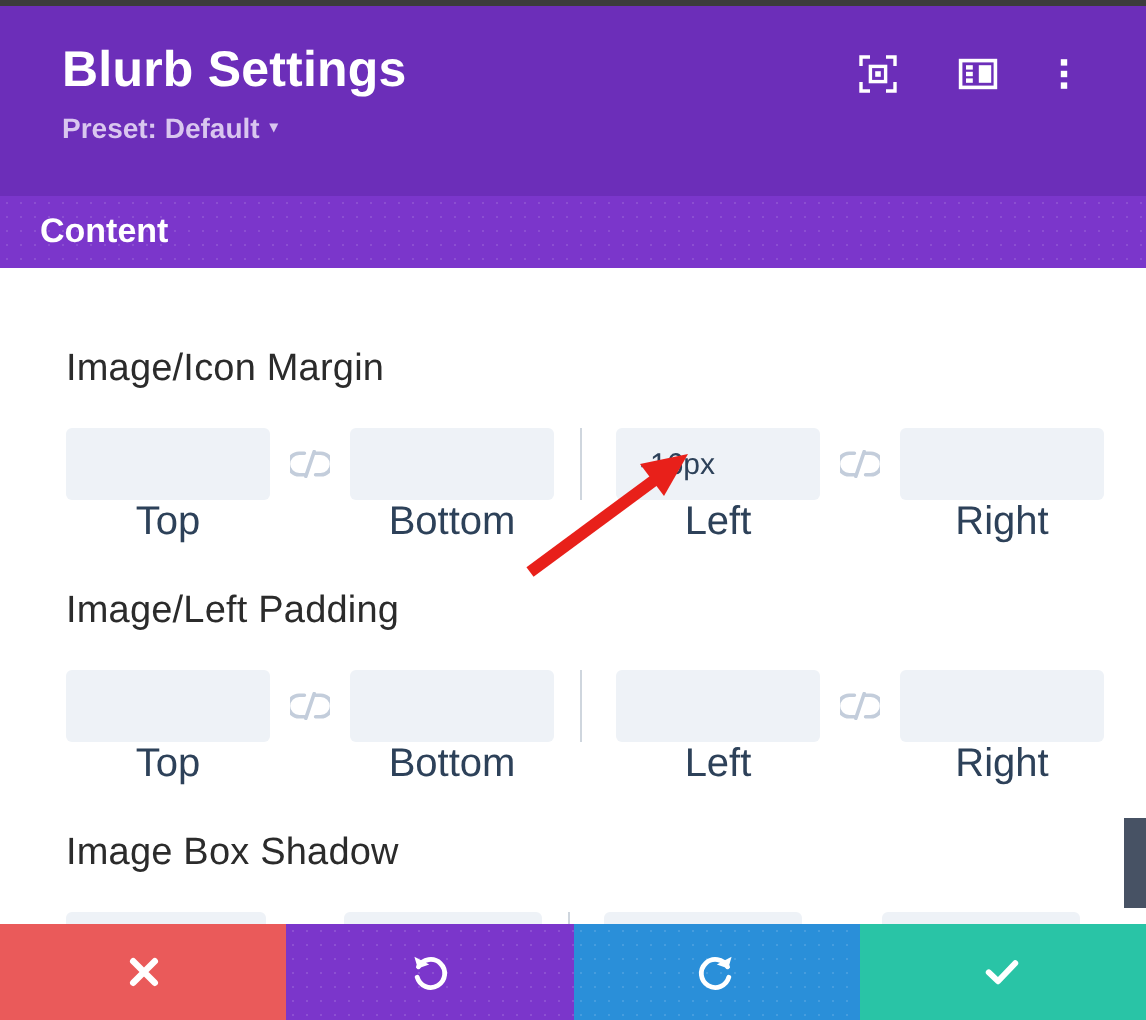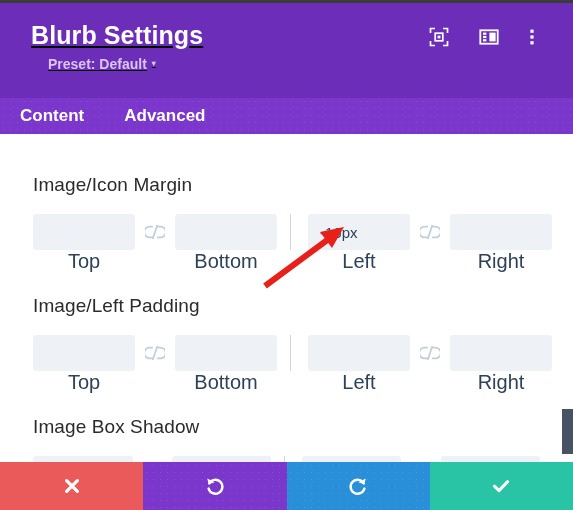--- a/index.html
+++ b/index.html
@@ -17,37 +17,35 @@
   .top-strip {
     position:absolute; top:0; left:0; width:573px; height:3px;
     background:#3c3c3c;
   }
 
   
   .header {
     position:absolute; top:3px; left:0; width:573px; height:95px;
     background:#6c2eb9;
     padding:16px 22px 0 31px;
-    text-decoration:underline;
   }
   .header-title {
     color:#ffffff;
     font-size:25px;
     font-weight:bold;
     letter-spacing:0.1px;
     line-height:32px;
   }
   .preset-row {
     margin-top:5px;
     display:flex;
     align-items:center;
     color:#d9c6ef;
     font-size:14px;
     font-weight:bold;
-    margin-left:17px;
   }
   .preset-caret {
     margin-left:5px;
     font-size:8px;
     color:#d9c6ef;
     line-height:1;
   }
 
   .header-icons {
     position:absolute;
@@ -239,21 +237,20 @@
           <rect x="1.4" y="2.6" width="3.2" height="3.2" fill="#ffffff"></rect>
           <rect x="1.4" y="8.4" width="3.2" height="3.2" fill="#ffffff"></rect>
           <rect x="1.4" y="14.2" width="3.2" height="3.2" fill="#ffffff"></rect>
         </svg>
       </span>
     </div>
   </div>
 
   <div class="tabs">
     <div class="tab">Content</div>
-    <div class="tab">Advanced</div>
   </div>
 
   <div class="content">
 
     <div class="section" style="padding-top:28px;">
       <div class="section-title">Image/Icon Margin</div>
       <div class="field-row">
         <div class="field-group">
           <div class="field-cell">
             <input class="field-input" type="text" value="" style="">

